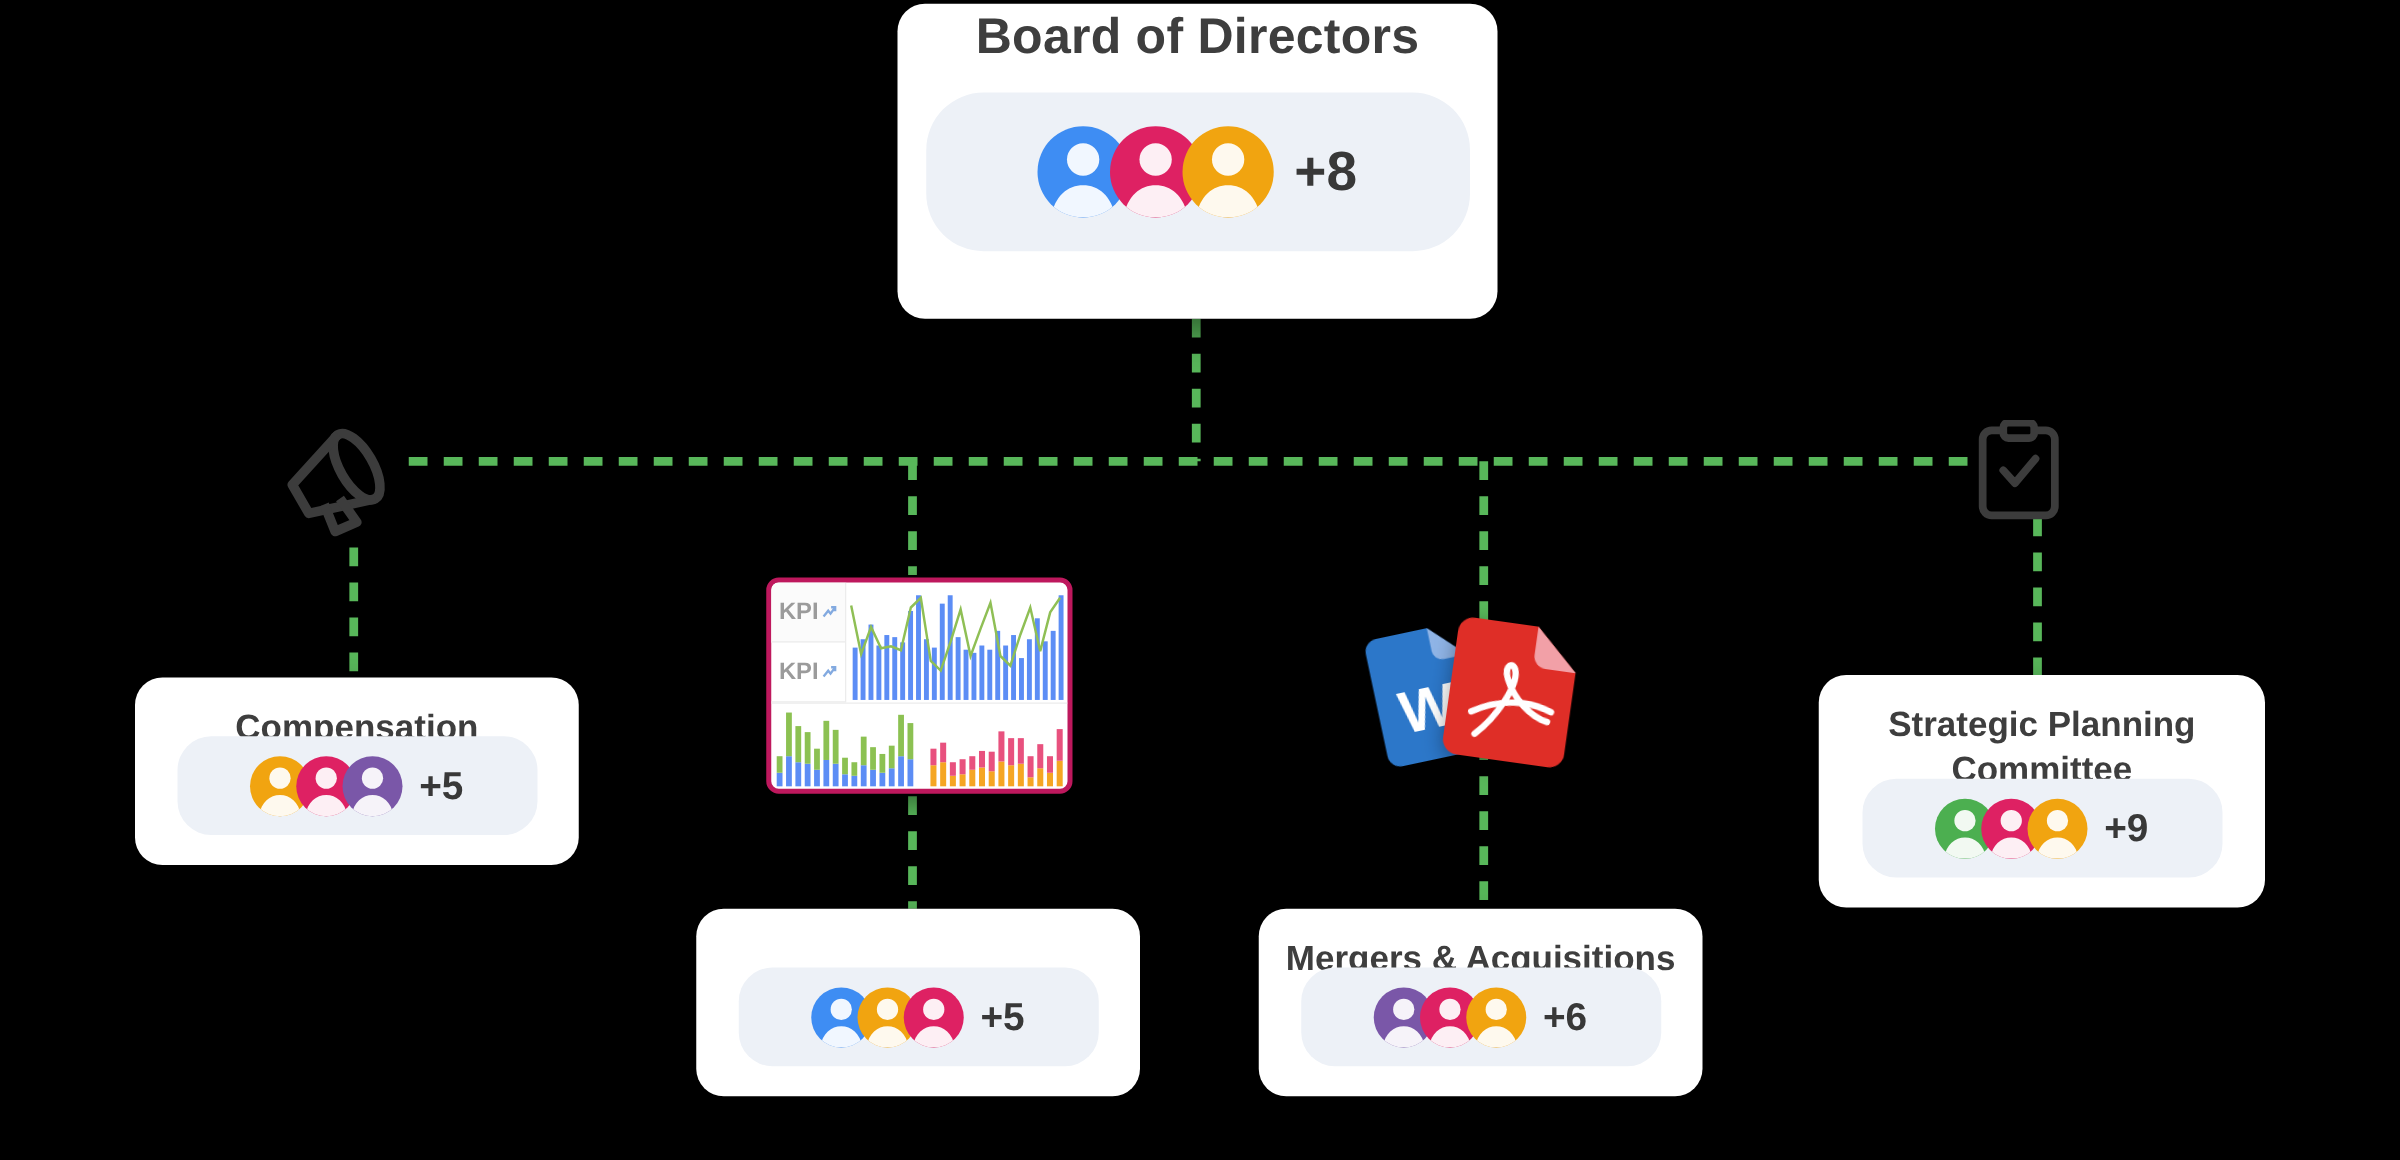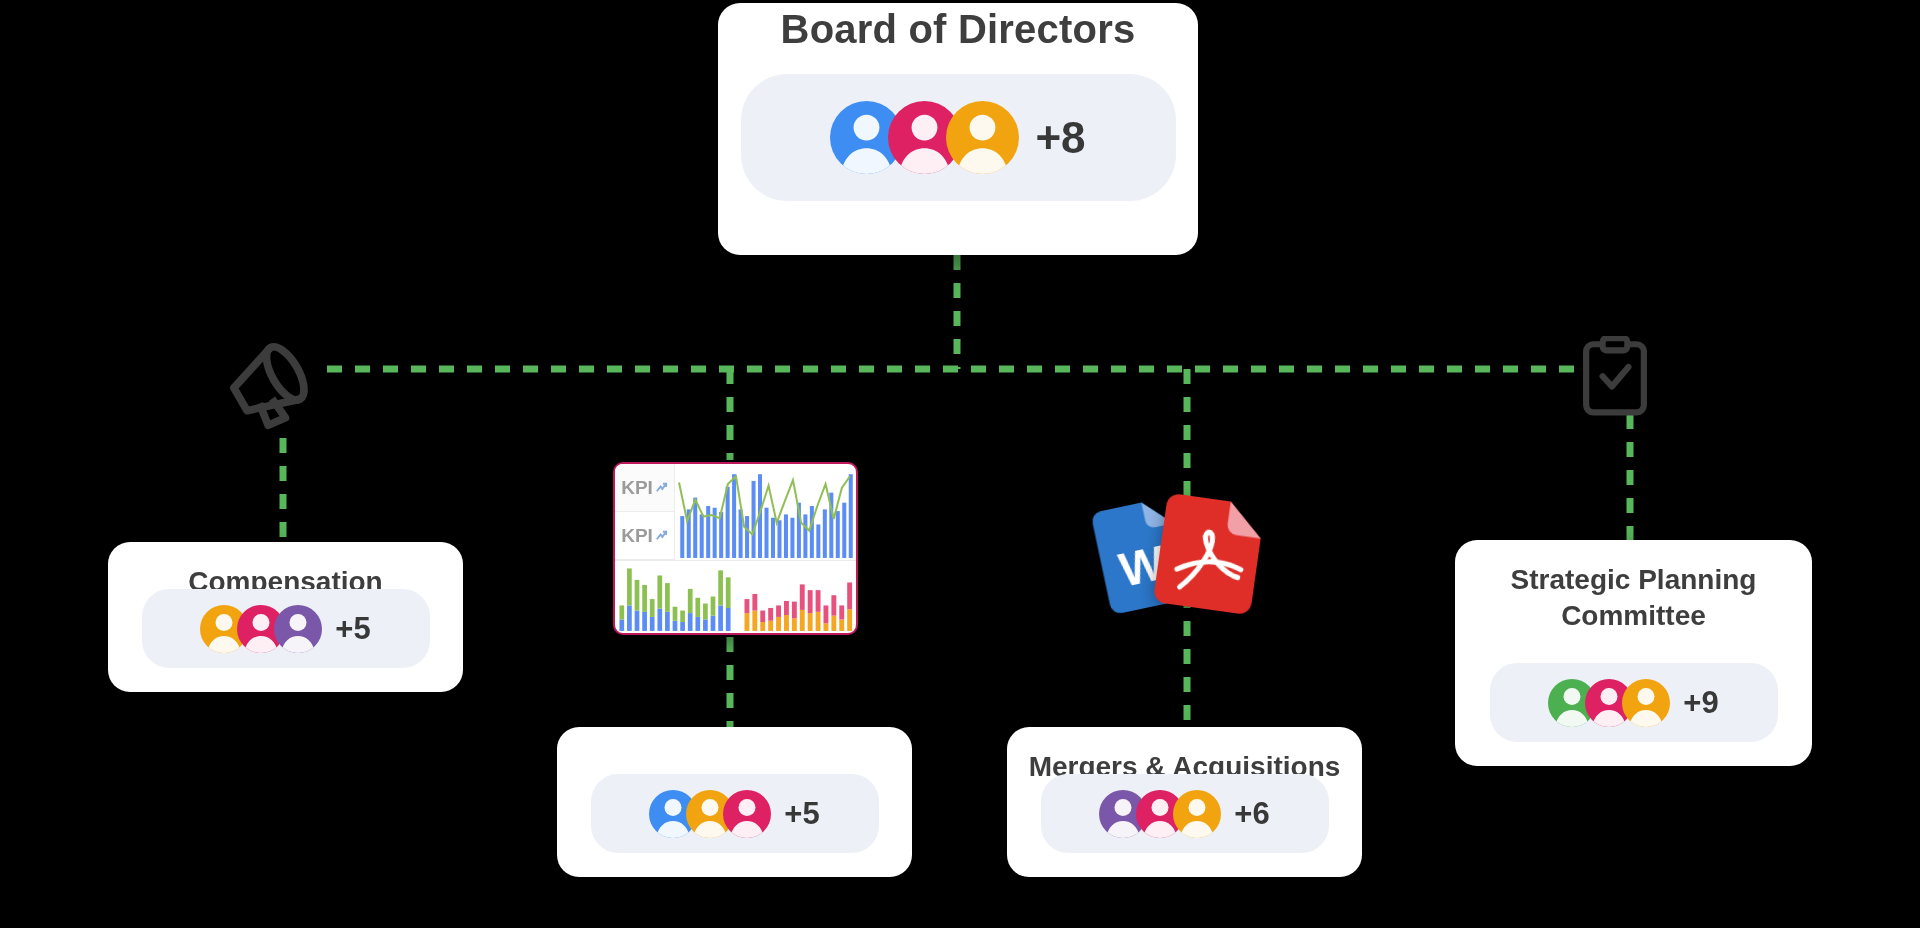--- a/index.html
+++ b/index.html
@@ -19,21 +19,21 @@
 
   .board-card { left:718px; top:3px; width:480px; height:252px; padding-top:4px; }
   .board-card h1 { font-size:40px; letter-spacing:.2px; }
   .board-card .pill { margin-top:22px; width:435px; height:127px; border-radius:46px; }
 
   .committee-card { width:355px; height:150px; padding-top:22px; }
   .committee-card h2 { font-size:28px; line-height:1.28; }
   .committee-card .pill { position:absolute; bottom:24px; width:288px; height:79px; border-radius:27px; }
 
   .card-compensation { left:108px;  top:542px; }
-  .card-strategic    { left:1455px; top:540px; width:357px; height:226px; }
+  .card-strategic    { left:1455px; top:540px; width:357px; height:186px; }
   .card-metrics      { left:557px;  top:727px; }
   .card-ma           { left:1007px; top:727px; }
 
   
   .pill { background:var(--pill-bg,#edf1f7); display:flex; align-items:center; justify-content:center; }
   .avatars { display:flex; align-items:center; }
   .avatar { display:inline-block; border-radius:50%; overflow:hidden; position:relative;
             border:0; flex:none; }
   .avatar svg { position:absolute; inset:0; width:100%; height:100%; fill:rgba(255,255,255,.93); }
   .pill-lg .avatar { width:73px; height:73px; }
@@ -45,21 +45,21 @@
   .pill-sm .count { font-size:31px; margin-left:13px; }
 
   
   .outline-icon { position:absolute; z-index:2; }
   .outline-icon svg { stroke:var(--icon-gray,#3c3c3c); fill:none; stroke-linejoin:round; }
   .megaphone { left:218px; top:328px; width:110px; height:112px; }
   .clipboard { left:1582px; top:336px; width:66px; height:80px; }
 
   
   .kpi-thumb { position:absolute; left:613px; top:462px; width:245px; height:173px; z-index:3;
-               background:#fff; border:2px solid #be185d; border-radius:10px;
+               background:#fff; border:4px solid #be185d; border-radius:10px;
                display:grid; grid-template-columns:60px 1fr; grid-template-rows:96px 1fr; overflow:hidden;
                box-shadow:0 8px 20px rgba(0,0,0,.4); }
   .kpi-col { grid-column:1; grid-row:1; display:flex; flex-direction:column; border-right:1px solid #ececec; }
   .kpi-cell { flex:1; display:flex; align-items:center; justify-content:center; gap:2px;
               border-bottom:1px solid #ececec; font-size:19px; font-weight:700; color:#9b9b9b; }
   .kpi-cell:first-child { background:#fbfbfb; }
   .kpi-cell svg { width:13px; height:13px; stroke:#83aae0; fill:none; stroke-width:2; }
   .kpi-main { grid-column:2; grid-row:1; width:100%; height:100%; }
   .kpi-bottom { grid-column:1 / span 2; grid-row:2; width:100%; height:100%; border-top:1px solid #ececec; }
 

